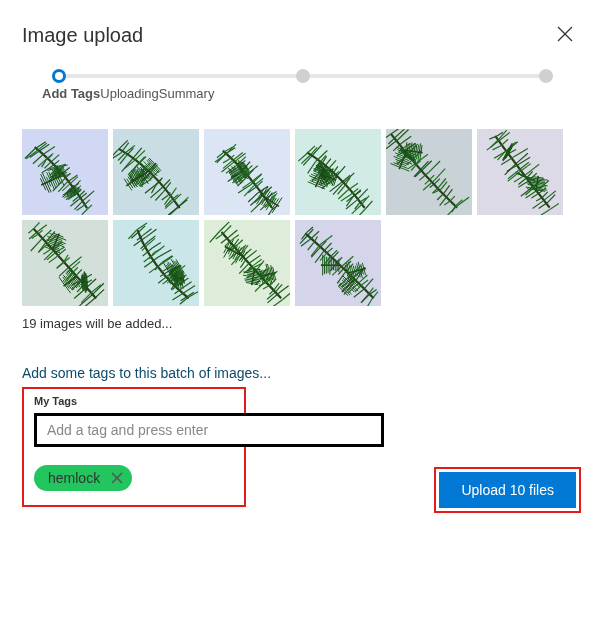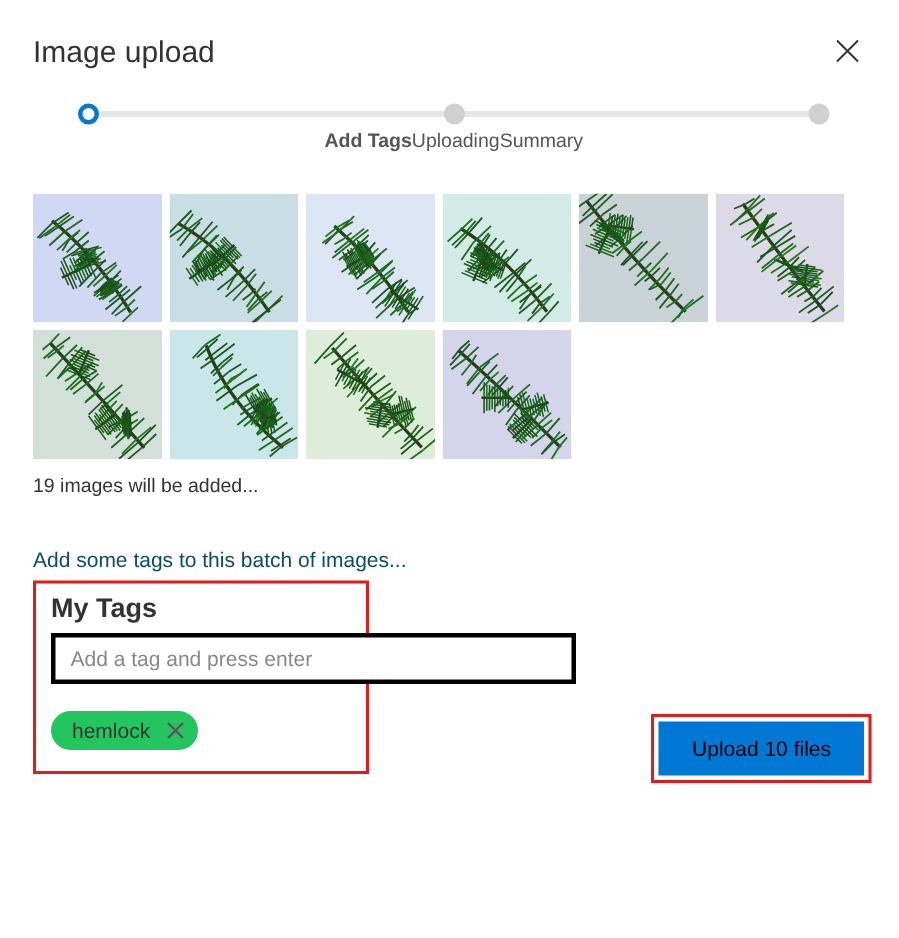--- a/index.html
+++ b/index.html
@@ -59,21 +59,21 @@
     background: #d0d0d0;
   }
   .dot.active {
     background: #fff;
     border: 3px solid #0078d4;
     width: 14px;
     height: 14px;
   }
   .progress-labels {
     display: flex;
-    justify-content: center;
+    justify-content: flex-start;
     margin: 0 14px 0 20px;
     font-size: 13px;
     margin-bottom: 28px;
   }
   .progress-labels span:first-child { font-weight: 600; margin-left: 0;}
   .progress-labels span { color: #555; }
   .thumbs {
     display: flex;
     flex-wrap: wrap;
     gap: 5px;
@@ -96,21 +96,21 @@
     font-size: 14px;
     color: #0c4a6e;
     margin-bottom: 6px;
   }
   .tags-section {
     border: 2px solid #e51b1b;
     padding: 6px 10px 14px 10px;
     width: 224px;
   }
   .tags-label {
-    font-size: 18px;
+    font-size: 11px;
     font-weight: 600;
     margin-bottom: 6px;
   }
   .tag-input-wrap {
     position: relative;
     margin-bottom: 18px;
   }
   .tag-input {
     width: 350px;
     height: 34px;
@@ -144,21 +144,21 @@
   }
   .footer {
     position: absolute;
     right: 18px;
     bottom: 14px;
     border: 2px solid #e51b1b;
     padding: 3px;
   }
   .upload-btn {
     background: #0078d4;
-    color: #000000;
+    color: #ffffff;
     border: none;
     font-size: 14px;
     padding: 10px 22px;
     cursor: pointer;
     font-family: inherit;
   }
 </style>
 </head>
 <body>
 

